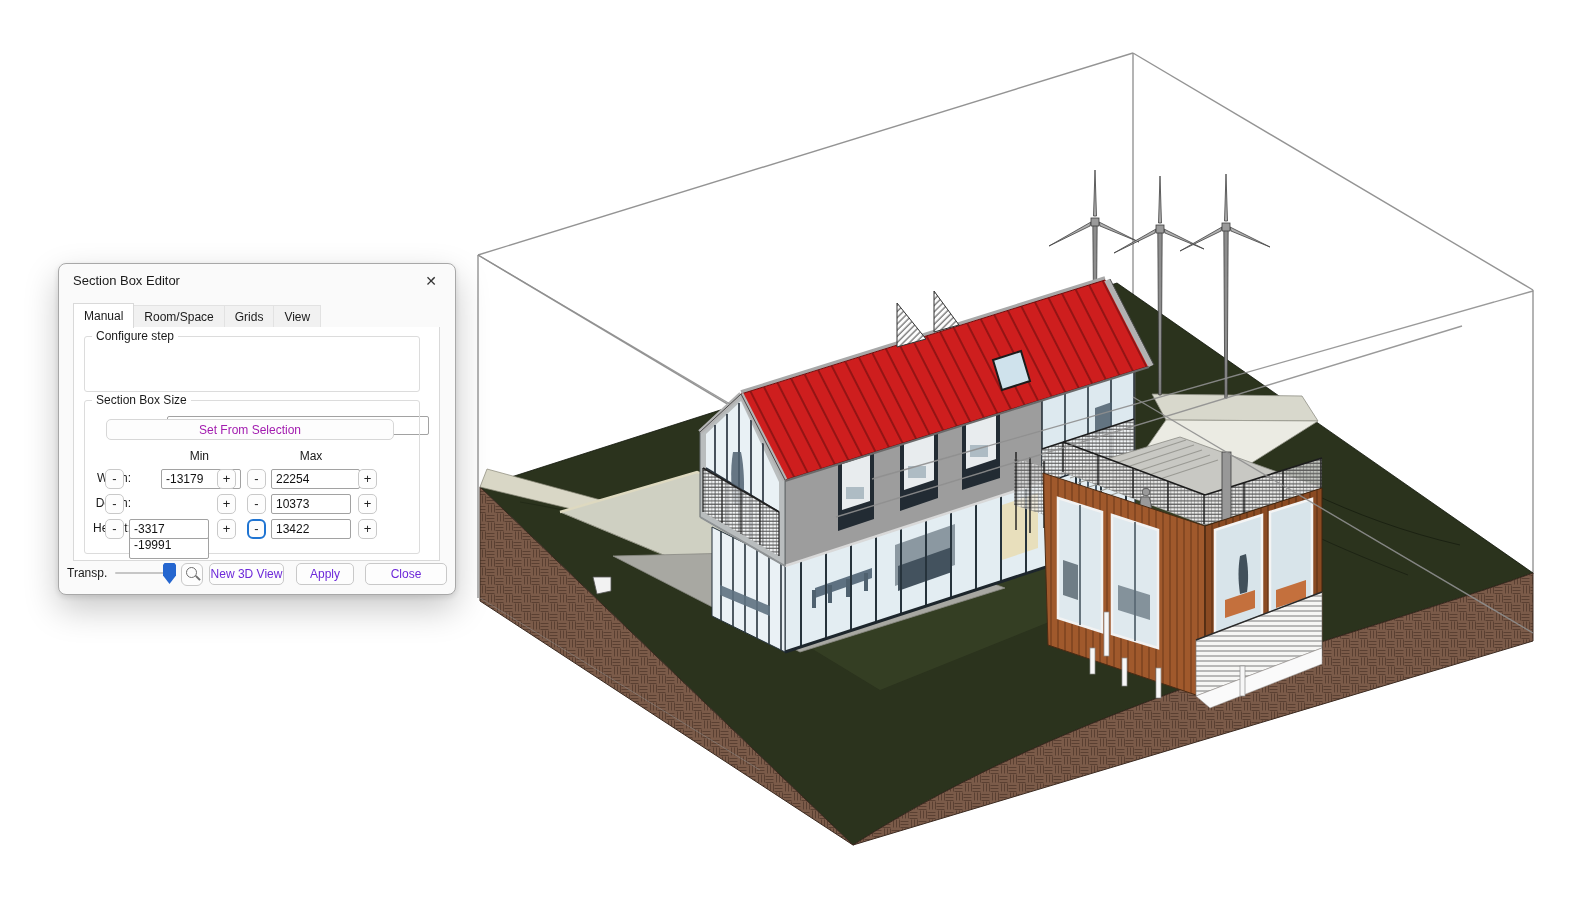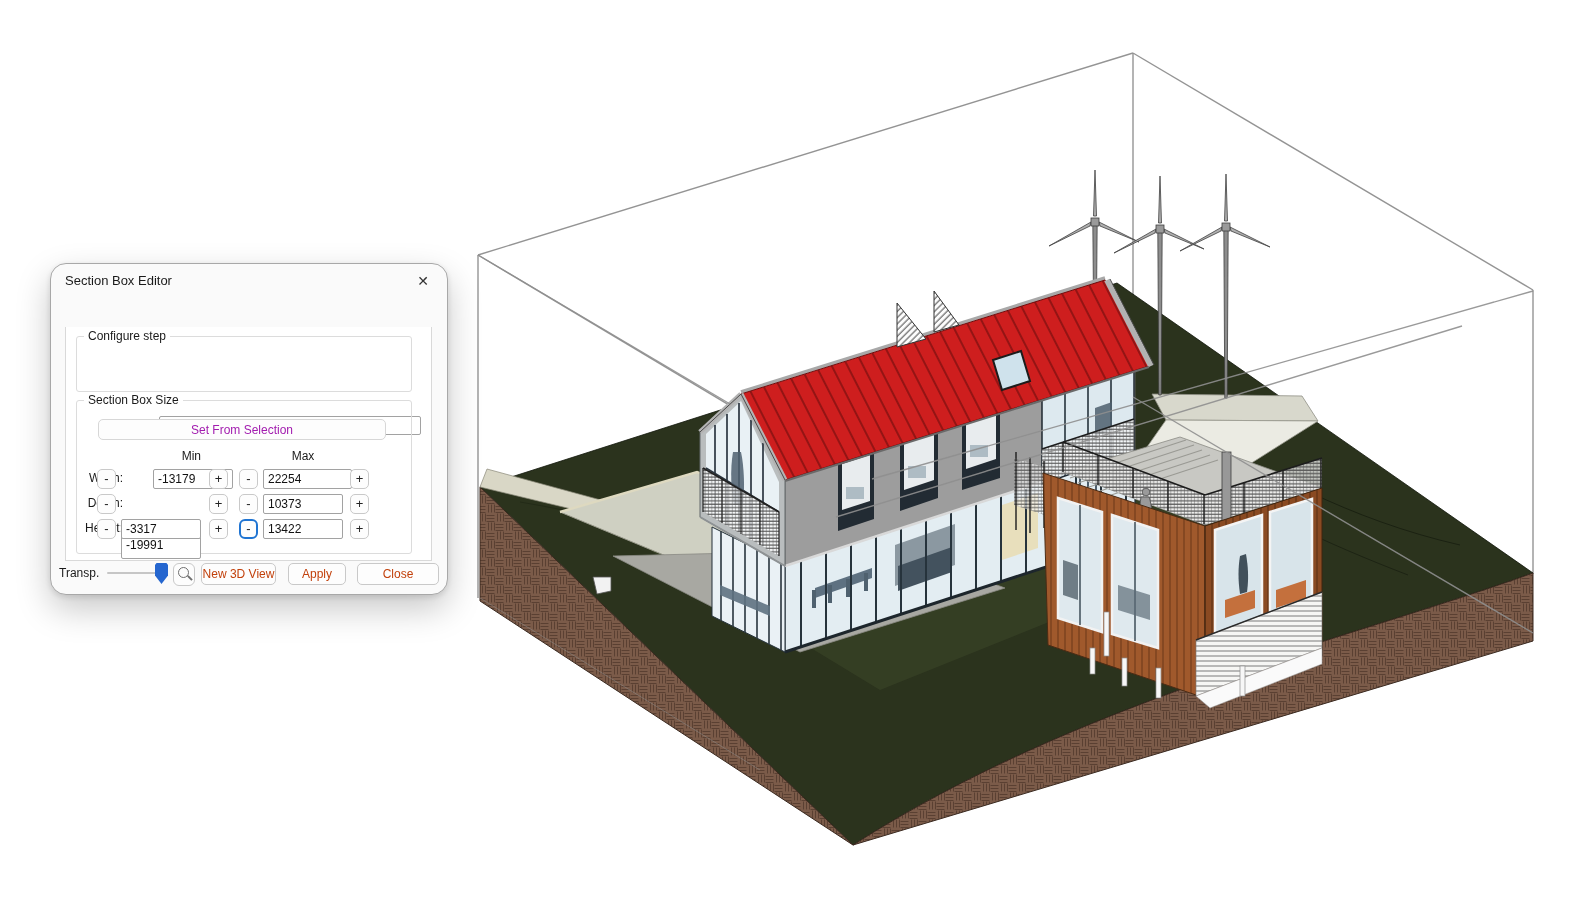--- a/index.html
+++ b/index.html
@@ -1,22 +1,22 @@
 <!DOCTYPE html>
 <html><head>
 <meta charset="utf-8">
 <style>
   html,body{margin:0;padding:0;background:#fff;}
   .stage{position:relative;width:1592px;height:897px;overflow:hidden;background:#fff;
          font-family:"Liberation Sans","DejaVu Sans",sans-serif;}
   .viewport{position:absolute;left:0;top:0;width:1592px;height:897px;}
 
   
-  .dialog{position:absolute;left:50px;top:263px;width:396px;height:330px;background:#fafafa;
-          border:1px solid #a8a8a8;border-radius:16px;
+  .dialog{position:absolute;left:58px;top:263px;width:396px;height:330px;background:#fafafa;
+          border:1px solid #a8a8a8;border-radius:8px;
           box-shadow:0 14px 34px rgba(0,0,0,.22), 0 2px 6px rgba(0,0,0,.12);font-size:12px;color:#1a1a1a;}
   .dlg-title{position:absolute;left:14px;top:9px;font-size:13px;}
   .dlg-close{position:absolute;right:13px;top:6px;width:22px;height:22px;border:none;background:transparent;
              font-size:14px;color:#333;cursor:pointer;line-height:22px;text-align:center;padding:0;}
   .tabs{position:absolute;left:14px;top:40px;right:15px;height:23px;border-bottom:1px solid #d9d9d9;}
   .tab{display:inline-block;height:22px;line-height:22px;padding:0 10px;border:1px solid #e2e2e2;border-bottom:none;
        background:#f1f1f1;color:#1a1a1a;position:relative;margin-right:-1px;font-size:12px;}
   .tab.active{background:#fff;border-color:#d9d9d9;height:24px;z-index:3;top:-1px;line-height:24px;}
   .panel{position:absolute;left:14px;top:63px;width:365px;height:233px;background:#fff;
          border:1px solid #d9d9d9;border-top:none;}
@@ -26,21 +26,21 @@
   .g1-label{left:18px;top:2px;}
   .g2{left:10px;top:73px;width:334px;height:152px;}
   .g2-label{left:18px;top:66px;}
   .fld-label{position:absolute;text-align:right;}
   .tbox{position:absolute;border:1px solid #a2a2a2;border-radius:2px;background:#fff;font-size:12px;
         padding:0 4px;font-family:"Liberation Sans",sans-serif;color:#111;box-sizing:border-box;}
   .spin{position:absolute;width:19px;height:20px;background:#fdfdfd;border:1px solid #c9c9c9;border-radius:5px;
         font-size:13px;line-height:18px;text-align:center;padding:0;color:#222;box-sizing:border-box;}
   .spin.focused{border:2px solid #1f74d2;border-radius:6px;line-height:16px;}
   .btn{position:absolute;background:#fdfdfd;border:1px solid #c9c9c9;border-radius:5px;font-size:12px;
-       color:#c2410c;text-align:center;padding:0;box-sizing:border-box;font-family:"Liberation Sans",sans-serif;}
+       color:#6d28d9;text-align:center;padding:0;box-sizing:border-box;font-family:"Liberation Sans",sans-serif;}
   .btn.disabled{color:#a21caf;border-color:#d7d7d7;}
   .hdr{position:absolute;text-align:center;font-size:12px;}
   
   .slider-track{position:absolute;left:56px;top:308px;width:58px;height:2px;background:#c6c6c6;border-radius:1px;}
   .slider-thumb{position:absolute;left:104px;top:299px;width:13px;height:21px;background:#2566cf;
                 clip-path:polygon(12% 0,88% 0,100% 10%,100% 60%,50% 100%,0 60%,0 10%);}
   .mag-btn{position:absolute;left:122px;top:299px;width:22px;height:23px;background:#fdfdfd;border:1px solid #c9c9c9;
            border-radius:6px;box-sizing:border-box;}
   .mag-circle{position:absolute;left:4px;top:3px;width:9px;height:9px;border:1.6px solid #6f6f6f;border-radius:50%;}
   .mag-handle{position:absolute;left:13px;top:13px;width:6px;height:1.8px;background:#6f6f6f;transform:rotate(45deg);}
@@ -324,20 +324,23 @@
     <line x1="836" y1="517" x2="1462" y2="326"></line>
     <line x1="1133" y1="397" x2="1533" y2="633"></line>
     <line x1="480" y1="598" x2="760" y2="770" opacity="0.55" stroke-width="1"></line>
   </g>
 </svg>
 
 <div class="dialog">
   <div class="dlg-title">Section Box Editor</div>
   <button class="dlg-close">✕</button>
 
+  <div class="tabs">
+    <span class="tab active">Manual</span><span class="tab">Room/Space</span><span class="tab">Grids</span><span class="tab">View</span>
+  </div>
 
   <div class="panel">
 
     <div class="group g1"></div>
     <div class="group-label g1-label">Configure step</div>
     <div class="fld-label" style="left:34px;top:91px;width:52px;">Step:</div>
     <input class="tbox" style="left: 93px; top: 89px; width: 262px; height: 19px;" value="2500">
 
     <div class="group g2"></div>
     <div class="group-label g2-label">Section Box Size</div>

